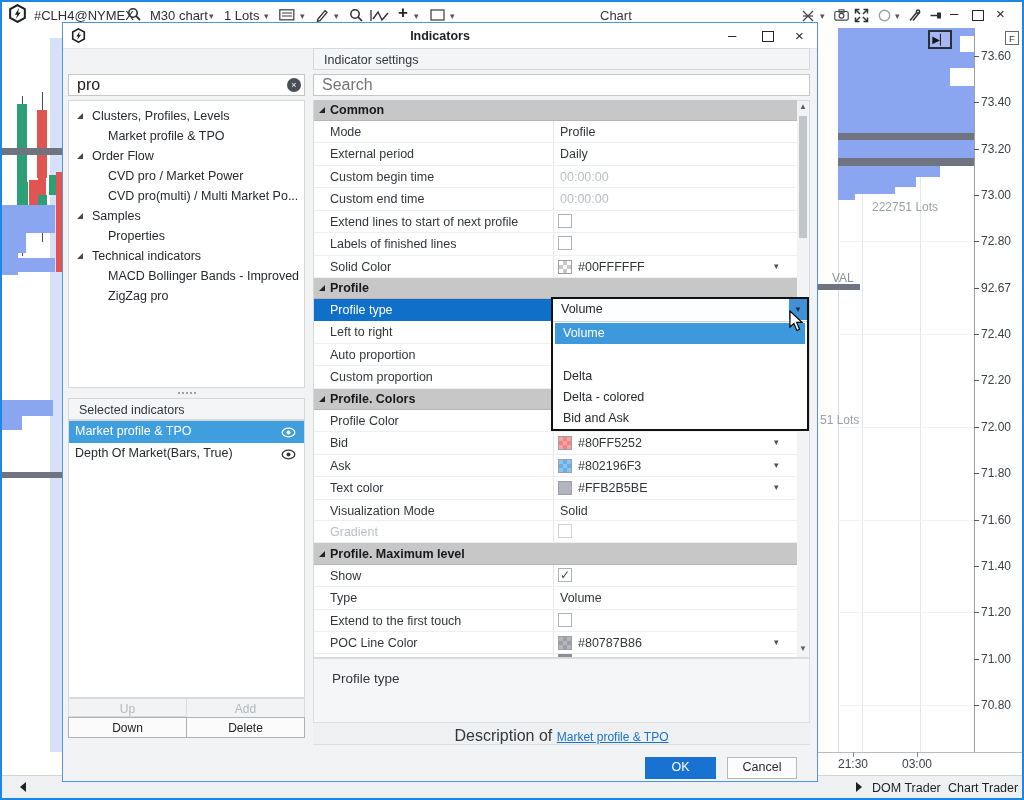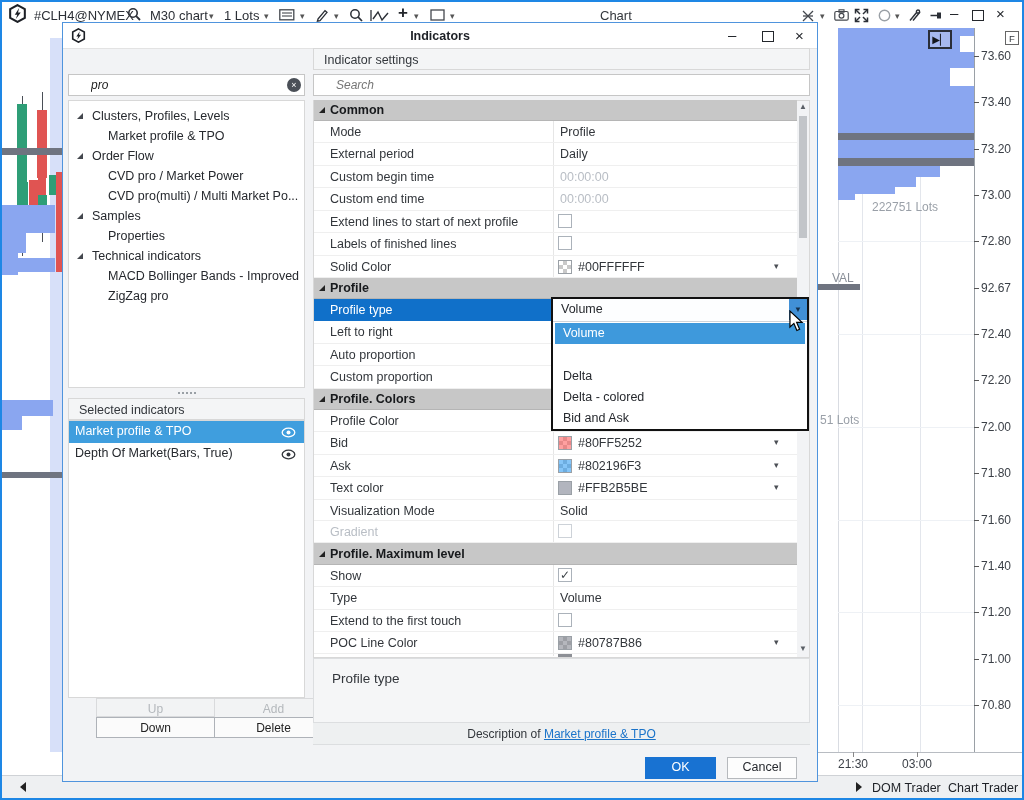--- a/index.html
+++ b/index.html
@@ -16,25 +16,25 @@
   .grid-v{width:1px;background:#e3e6ec;}
   .pocbar{background:#6f7480;}
   .blue{background:#8aa6f0;}
   .axis-lb{font-size:12px;color:#3a3f46;white-space:nowrap;}
   .dimtxt{font-size:12px;color:#9aa0a8;white-space:nowrap;}
   
   .hdr{background:#f4f5f6;border:1px solid #d8d8d8;box-sizing:border-box;}
   .hdr span{position:absolute;left:10px;top:4px;color:#33373c;font-size:12.5px;}
   .panelbox{background:#fff;border:1px solid #d8d8d8;box-sizing:border-box;}
   .inp{position:absolute;box-sizing:border-box;border:1px solid #c6c6c6;background:#fff;
-       font-family:inherit;font-size:12px;color:#222;padding:0 22px;outline:none;font-style:italic;}
+       font-family:inherit;font-size:16px;color:#222;padding:0 8px;outline:none;}
   .tree-row{height:20px;white-space:nowrap;font-size:12.5px;color:#26292e;}
   .tri-exp{width:0;height:0;border-left:6px solid transparent;border-bottom:6px solid #44484e;}
   .tri-up{width:0;height:0;border-left:4px solid transparent;border-right:4px solid transparent;border-bottom:5px solid #44484e;}
-  .lbtn{box-sizing:border-box;text-align:center;font-size:12px;padding-top:3px;margin-left:28px;}
+  .lbtn{box-sizing:border-box;text-align:center;font-size:12px;padding-top:3px;}
   .lbtn.dis{background:#f2f3f4;border:1px solid #d9dadc;color:#b4b8bc;}
   .lbtn.en{background:#fbfbfb;border:1px solid #aeb2b8;color:#222;}
   
   .grow{left:314px;width:483px;border-bottom:1px solid #efefef;box-sizing:border-box;}
   .gl{position:absolute;left:16px;top:4px;font-size:12.5px;color:#32363b;white-space:nowrap;}
   .gv{position:absolute;left:246px;top:4px;font-size:12.5px;color:#32363b;white-space:nowrap;}
   .gsec{left:314px;width:483px;background:#c7c7c7;border-bottom:1px solid #b5b5b5;box-sizing:border-box;}
   .gsec .gl{left:16px;font-weight:bold;color:#17191c;}
   .cb{position:absolute;left:244px;top:3px;width:14px;height:14px;background:#fff;border:1px solid #abb2ba;box-sizing:border-box;}
   .checker{background-image:linear-gradient(45deg,#c9c9c9 25%,transparent 25%,transparent 75%,#c9c9c9 75%),
@@ -485,19 +485,19 @@
   <span class="a" style="left:788px;top:310px;z-index:30">
     <svg width="16" height="22" viewBox="0 0 13 20">
         <polygon points="1,1 1,15.5 4.6,12.2 7.3,18.6 9.8,17.5 7.1,11.3 12,11.3" fill="#fff" stroke="#000" stroke-width="1.1"></polygon>
       </svg>
   </span>
 
   <div class="a" style="left:313px;top:658px;width:497px;height:64px;background:#f5f6f7;border:1px solid #dcdee0;border-bottom:none;box-sizing:border-box;z-index:6">
     <span style="position:absolute;left:18px;top:12px;font-size:13.5px;color:#33373c">Profile type</span>
   </div>
   <div class="a" style="left:313px;top:722px;width:497px;height:23px;background:#eef0f1;border-top:1px solid #dcdee0;border-bottom:1px solid #dcdee0;box-sizing:border-box;text-align:center;padding-top:4px;z-index:6">
-    <span style="font-size:12px;color:#33373c">Description of </span><span style="font-size:12px;color:#1a73c9;text-decoration:underline">Market profile &amp; TPO</span>
+    <span style="font-size:16px;color:#33373c">Description of </span><span style="font-size:12px;color:#1a73c9;text-decoration:underline">Market profile &amp; TPO</span>
   </div>
 
   <div class="a" style="left:645px;top:757px;width:71px;height:22px;background:#1872d2;color:#fff;text-align:center;font-size:12.5px;padding-top:3px;box-sizing:border-box;z-index:6">OK</div>
   <div class="a" style="left:727px;top:757px;width:70px;height:22px;background:#fdfdfd;border:1px solid #b6b9bd;color:#26292e;text-align:center;font-size:12.5px;padding-top:2px;box-sizing:border-box;z-index:6">Cancel</div>
 
 </div>
 
 </body></html>

